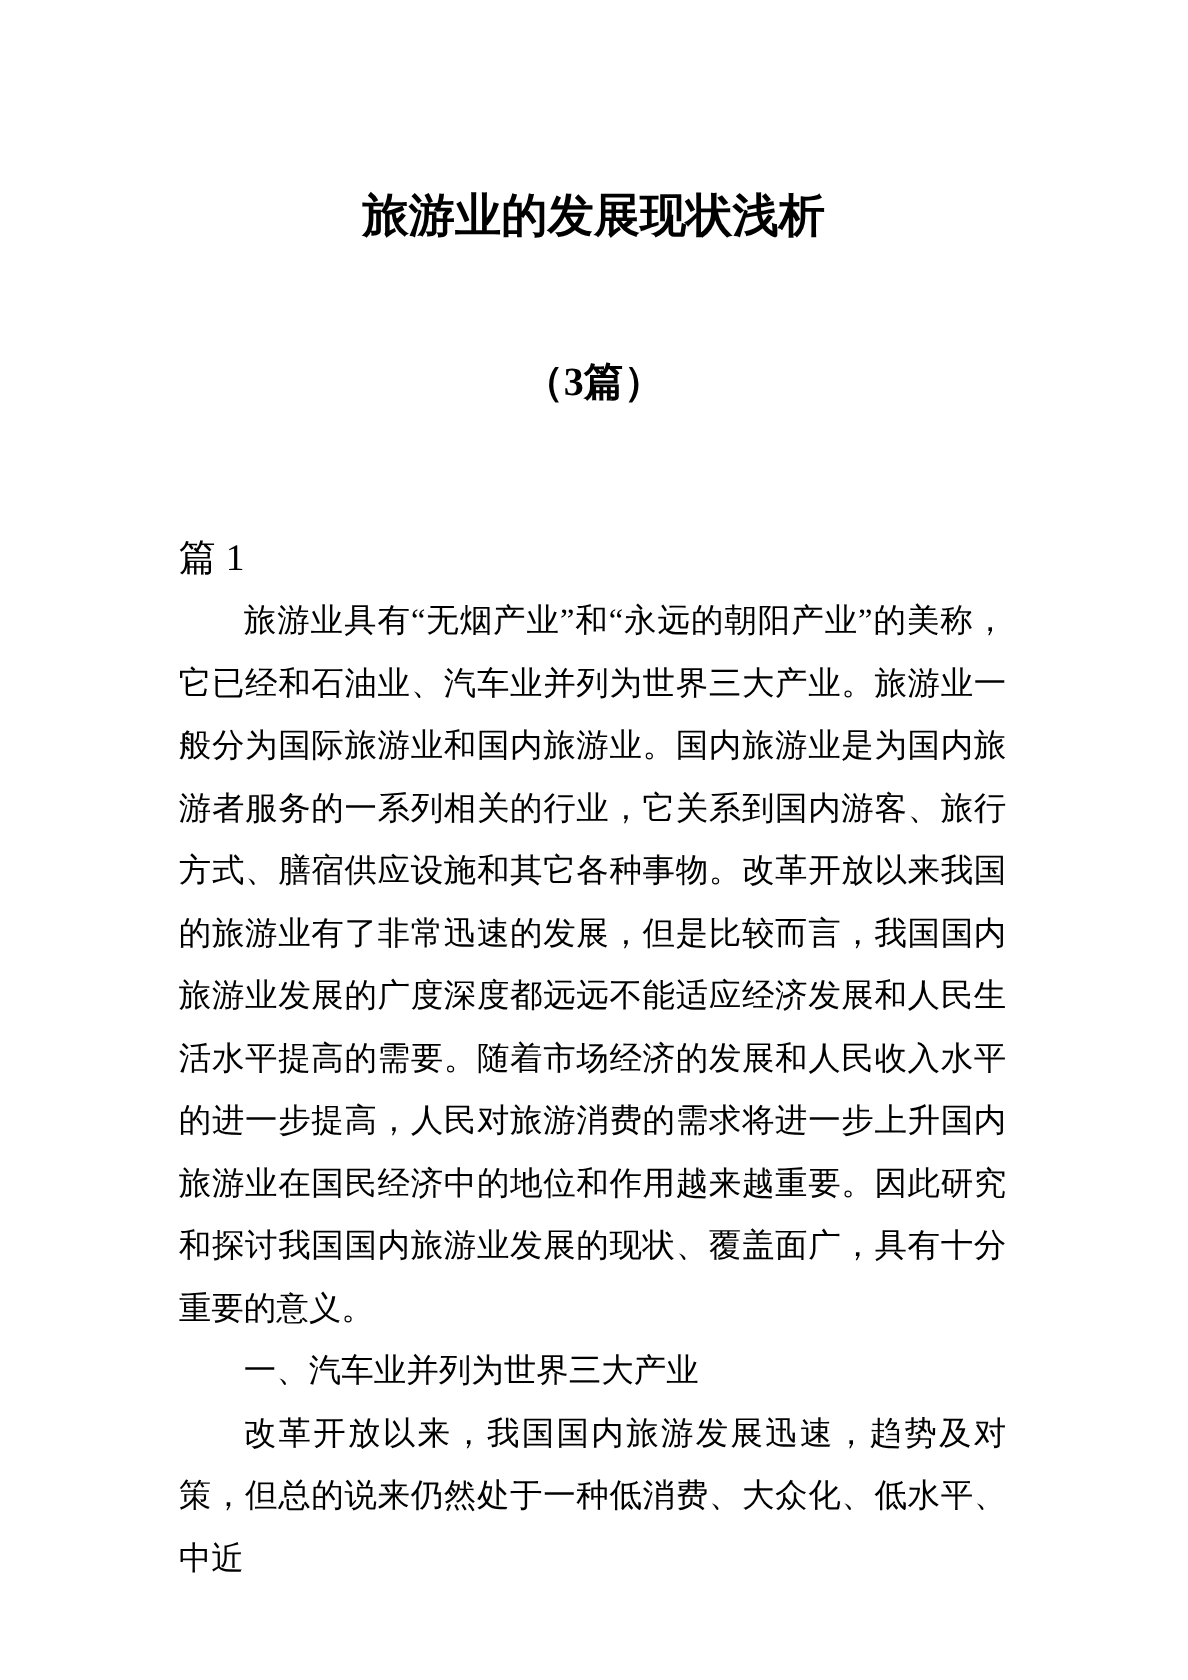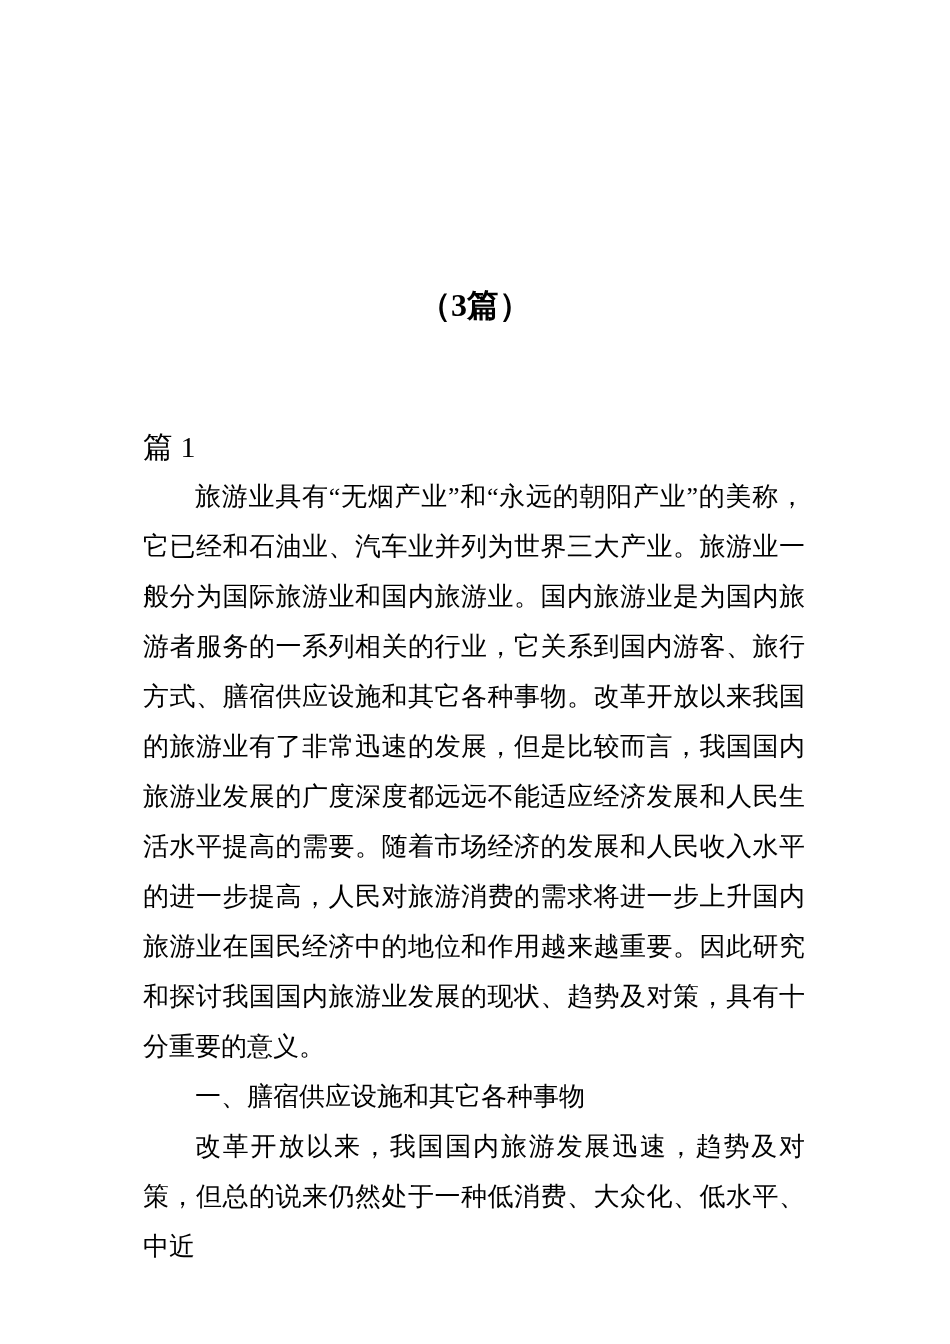--- a/index.html
+++ b/index.html
@@ -59,28 +59,29 @@
     text-justify: inter-ideograph;
     text-indent: 2em;
     word-break: normal;
   }
 </style>
 </head>
 <body>
 
 <div class="page">
 
+  <h1 class="doc-title">旅游业的发展现状浅析</h1>
 
   <div class="doc-subtitle">（3篇）</div>
 
   <div class="content">
 
     <div class="piece-label">篇 1</div>
 
-    <p class="body-para">旅游业具有“无烟产业”和“永远的朝阳产业”的美称，它已经和石油业、汽车业并列为世界三大产业。旅游业一般分为国际旅游业和国内旅游业。国内旅游业是为国内旅游者服务的一系列相关的行业，它关系到国内游客、旅行方式、膳宿供应设施和其它各种事物。改革开放以来我国的旅游业有了非常迅速的发展，但是比较而言，我国国内旅游业发展的广度深度都远远不能适应经济发展和人民生活水平提高的需要。随着市场经济的发展和人民收入水平的进一步提高，人民对旅游消费的需求将进一步上升国内旅游业在国民经济中的地位和作用越来越重要。因此研究和探讨我国国内旅游业发展的现状、趋势及对策，具有十分重要的意义。</p>
+    <p class="body-para">旅游业具有“无烟产业”和“永远的朝阳产业”的美称，它已经和石油业、汽车业并列为世界三大产业。旅游业一般分为国际旅游业和国内旅游业。国内旅游业是为国内旅游者服务的一系列相关的行业，它关系到国内游客、旅行方式、膳宿供应设施和其它各种事物。改革开放以来我国的旅游业有了非常迅速的发展，但是比较而言，我国国内旅游业发展的广度深度都远远不能适应经济发展和人民生活水平提高的需要。随着市场经济的发展和人民收入水平的进一步提高，人民对旅游消费的需求将进一步上升国内旅游业在国民经济中的地位和作用越来越重要。因此研究和探讨我国国内旅游业发展的现状、覆盖面广，具有十分重要的意义。</p>
 
-    <p class="body-para">一、膳宿供应设施和其它各种事物</p>
+    <p class="body-para">一、汽车业并列为世界三大产业</p>
 
     <p class="body-para">改革开放以来，我国国内旅游发展迅速，趋势及对策，但总的说来仍然处于一种低消费、大众化、低水平、中近</p>
 
   </div>
 
 </div>
 
 </body></html>

